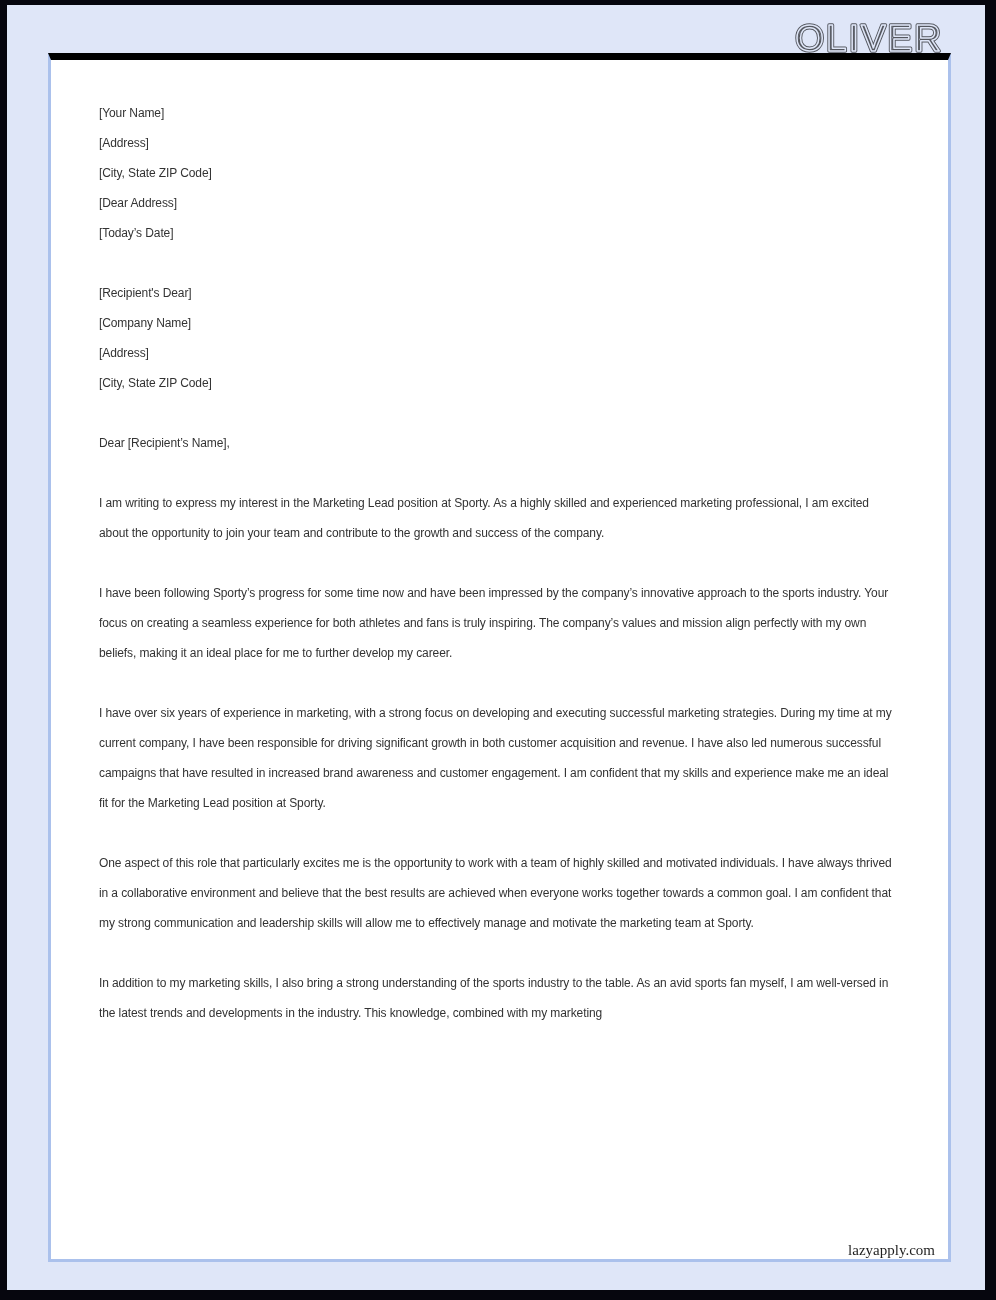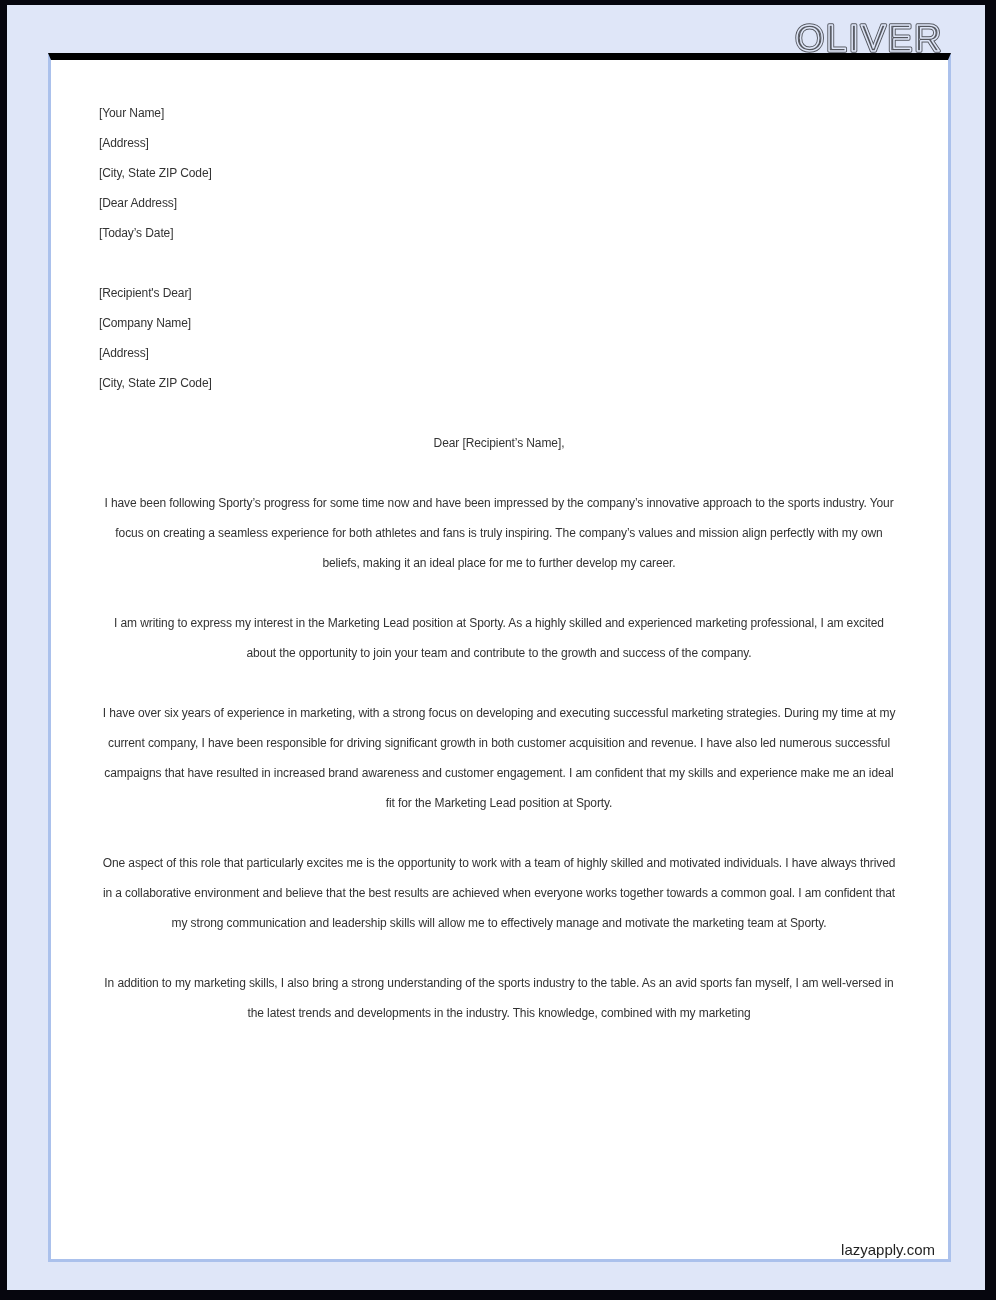--- a/index.html
+++ b/index.html
@@ -42,26 +42,27 @@
     border-bottom: 3px solid var(--page-border, #abc1ec);
   }
 
   .letter {
     position: relative; z-index: 1;
     padding: 38px 49px 0 48px;
     font-size: 12px; line-height: 30px; letter-spacing: -0.1px;
     color: var(--text, #333333);
   }
   .address-block { margin-bottom: 30px; }
-  .letter p { margin: 0 0 30px 0; text-align: center; }
+  .letter p { margin: 0 0 30px 0; }
 
   .watermark {
     position: absolute; right: 13px; bottom: 1px; z-index: 0;
     font-size: 15px; line-height: 16px; letter-spacing: 0;
     color: var(--watermark-color, #1f1f1f);
+    font-family: Liberation Serif, serif;
   }
 </style>
 </head>
 <body>
 
 <svg class="brand-logo" width="210" height="52">
   <text class="brand-outer" x="206" y="40" text-anchor="end">OLIVER</text>
   <text class="brand-inner" x="206" y="40" text-anchor="end">OLIVER</text>
 </svg>
 
@@ -80,22 +81,22 @@
 
     <div class="address-block">
       <div>[Recipient's Dear]</div>
       <div>[Company Name]</div>
       <div>[Address]</div>
       <div>[City, State ZIP Code]</div>
     </div>
 
     <p>Dear [Recipient’s Name],</p>
 
+    <p>I am writing to express my interest in the Marketing Lead position at Sporty. As a highly skilled and experienced marketing professional, I am excited about the opportunity to join your team and contribute to the growth and success of the company.</p>
     <p>I have been following Sporty’s progress for some time now and have been impressed by the company’s innovative approach to the sports industry. Your focus on creating a seamless experience for both athletes and fans is truly inspiring. The company’s values and mission align perfectly with my own beliefs, making it an ideal place for me to further develop my career.</p>
-    <p>I am writing to express my interest in the Marketing Lead position at Sporty. As a highly skilled and experienced marketing professional, I am excited about the opportunity to join your team and contribute to the growth and success of the company.</p>
     <p>I have over six years of experience in marketing, with a strong focus on developing and executing successful marketing strategies. During my time at my current company, I have been responsible for driving significant growth in both customer acquisition and revenue. I have also led numerous successful campaigns that have resulted in increased brand awareness and customer engagement. I am confident that my skills and experience make me an ideal fit for the Marketing Lead position at Sporty.</p>
     <p>One aspect of this role that particularly excites me is the opportunity to work with a team of highly skilled and motivated individuals. I have always thrived in a collaborative environment and believe that the best results are achieved when everyone works together towards a common goal. I am confident that my strong communication and leadership skills will allow me to effectively manage and motivate the marketing team at Sporty.</p>
     <p>In addition to my marketing skills, I also bring a strong understanding of the sports industry to the table. As an avid sports fan myself, I am well-versed in the latest trends and developments in the industry. This knowledge, combined with my marketing</p>
 
   </div>
 </div>
 
 <div class="frame"></div>
 
 </body></html>

